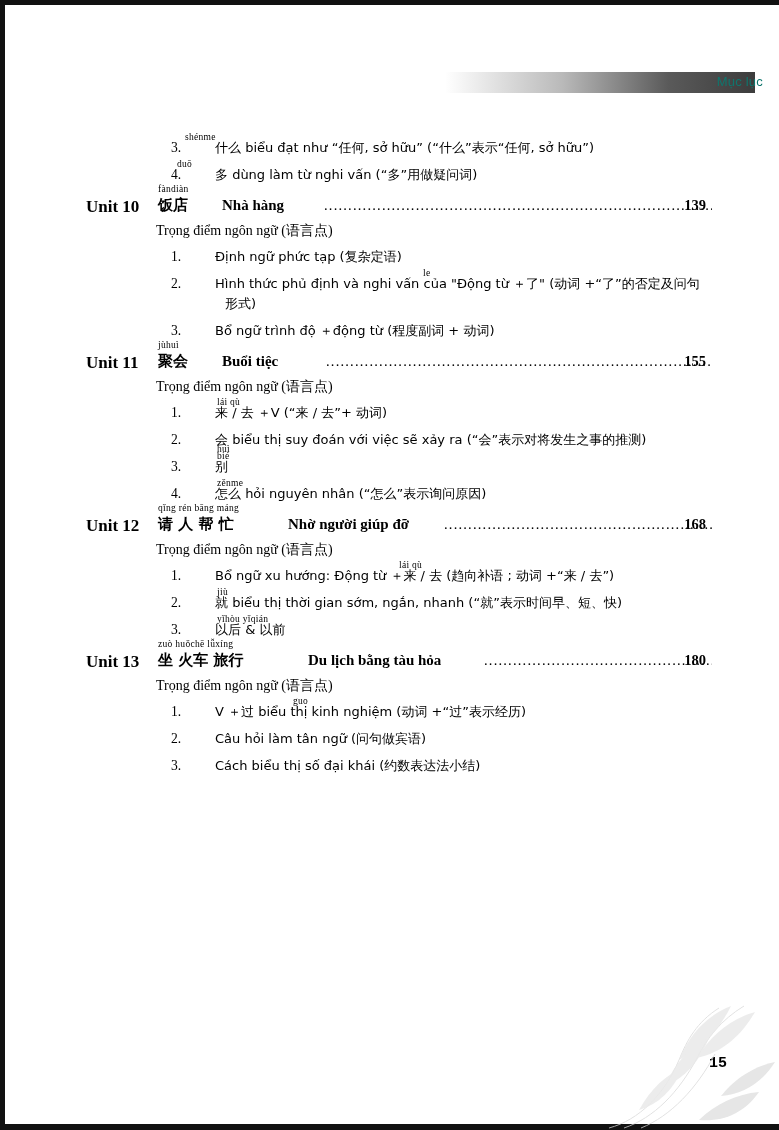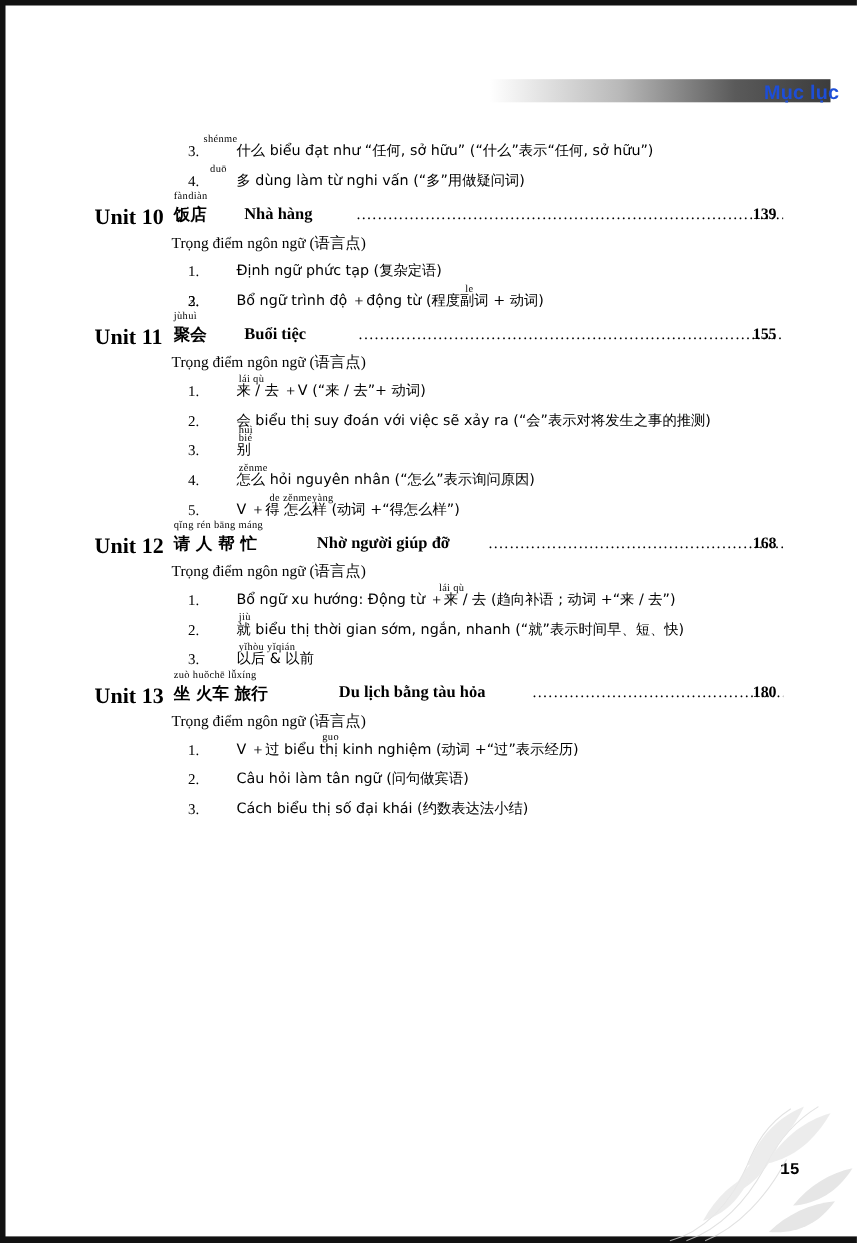--- a/index.html
+++ b/index.html
@@ -29,23 +29,23 @@
     top: 72px;
     width: 310px;
     height: 21px;
     background: linear-gradient(to right, #ffffff 0%, #b9b9b9 38%, #5a5a5a 72%, #3c3c3c 100%);
   }
   .header-title {
     position: absolute;
     right: 16px;
     top: 74px;
     font-family: "Liberation Sans", sans-serif;
-    font-weight: bold;
-    font-size: 18px;
-    color: #1d4ed8;
+    font-weight: normal;
+    font-size: 13px;
+    color: #0f766e;
     letter-spacing: 0.2px;
   }
   
   .content {
     position: absolute;
     left: 86px;
     top: 126px;
     width: 620px;
   }
   
@@ -55,21 +55,21 @@
     margin-bottom: 2px;
     height: 22px;
     font-size: 14.5px;
   }
   .unit-label {
     position: absolute;
     left: 0;
     top: 2px;
     font-family: "Liberation Serif", serif;
     font-weight: bold;
-    font-size: 20px;
+    font-size: 17px;
   }
   .unit-cn {
     position: absolute;
     left: 72px;
     top: 1px;
     font-weight: bold;
     font-size: 15px;
     font-family: "DejaVu Sans", sans-serif;
     text-align: center;
   }
@@ -182,27 +182,27 @@
   <div class="black-edge-top"></div>
   <div class="black-edge-left"></div>
   <div class="black-edge-bottom"></div>
 
   <div class="header-band"></div>
   <div class="header-title">Mục lục</div>
 
   <div class="content">
 
     <div>
-      <div class="item" style="margin-top:2px">
+      <div class="item" style="margin-top:12px">
         <span class="pinyin" style="left:14px; top:-11px;">shénme</span>
         <span class="num">3.</span>
         <span class="txt cjk">什么 biểu đạt như “任何, sở hữu” (“什么”表示“任何, sở hữu”)</span>
       </div>
       <div class="item">
-        <span class="pinyin" style="left:20px; top:-11px;">duō</span>
+        <span class="pinyin" style="left:6px; top:-11px;">duō</span>
         <span class="num">4.</span>
         <span class="txt cjk">多 dùng làm từ nghi vấn (“多”用做疑问词)</span>
       </div>
     </div>
 
     <div>
       <div class="unit-row">
         <span class="pinyin" style="left:72px; top:-11px;">fàndiàn</span>
         <span class="unit-label">Unit 10</span>
         <span class="unit-cn">饭店</span>
@@ -211,20 +211,22 @@
         <span class="unit-page">139</span>
       </div>
       <div class="subline">Trọng điểm ngôn ngữ (语言点)</div>
       <div class="item">
         <span class="num">1.</span>
         <span class="txt cjk">Định ngữ phức tạp (复杂定语)</span>
       </div>
       <div class="item">
         <span class="pinyin" style="left:252px; top:-11px;">le</span>
         <span class="num">2.</span>
+        <span class="txt cjk">Hình thức phủ định và nghi vấn của "Động từ ＋了" (动词 +“了”的否定及问句</span>
+        <span class="cont cjk">形式)</span>
       </div>
       <div class="item">
         <span class="num">3.</span>
         <span class="txt cjk">Bổ ngữ trình độ ＋động từ (程度副词 + 动词)</span>
       </div>
     </div>
 
     <div>
       <div class="unit-row">
         <span class="pinyin" style="left:72px; top:-11px;">jùhuì</span>
@@ -247,25 +249,20 @@
       </div>
       <div class="item">
         <span class="pinyin" style="left:46px; top:-11px;">bié</span>
         <span class="num">3.</span>
         <span class="txt cjk">别</span>
       </div>
       <div class="item">
         <span class="pinyin" style="left:46px; top:-11px;">zěnme</span>
         <span class="num">4.</span>
         <span class="txt cjk">怎么 hỏi nguyên nhân (“怎么”表示询问原因)</span>
-      </div>
-      <div class="item">
-        <span class="pinyin" style="left:74px; top:-11px;">de  zěnmeyàng</span>
-        <span class="num">5.</span>
-        <span class="txt cjk">V ＋得 怎么样 (动词 +“得怎么样”)</span>
       </div>
     </div>
 
     <div>
       <div class="unit-row">
         <span class="pinyin" style="left:72px; top:-11px;">qǐng  rén  bāng  máng</span>
         <span class="unit-label">Unit 12</span>
         <span class="unit-cn wide">请 人 帮 忙</span>
         <span class="unit-vn" style="left:202px;">Nhờ người giúp đỡ</span>
         <span class="dots" style="left:358px; width:268px;">.......................................................................................................</span>

